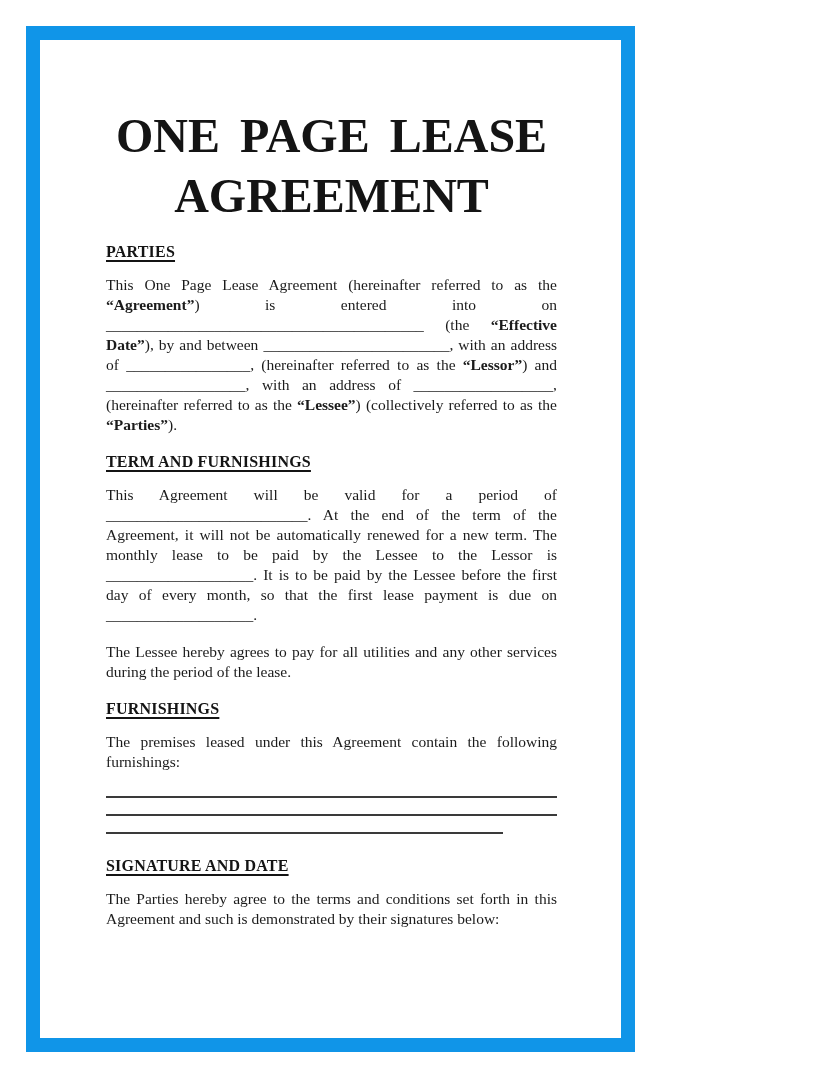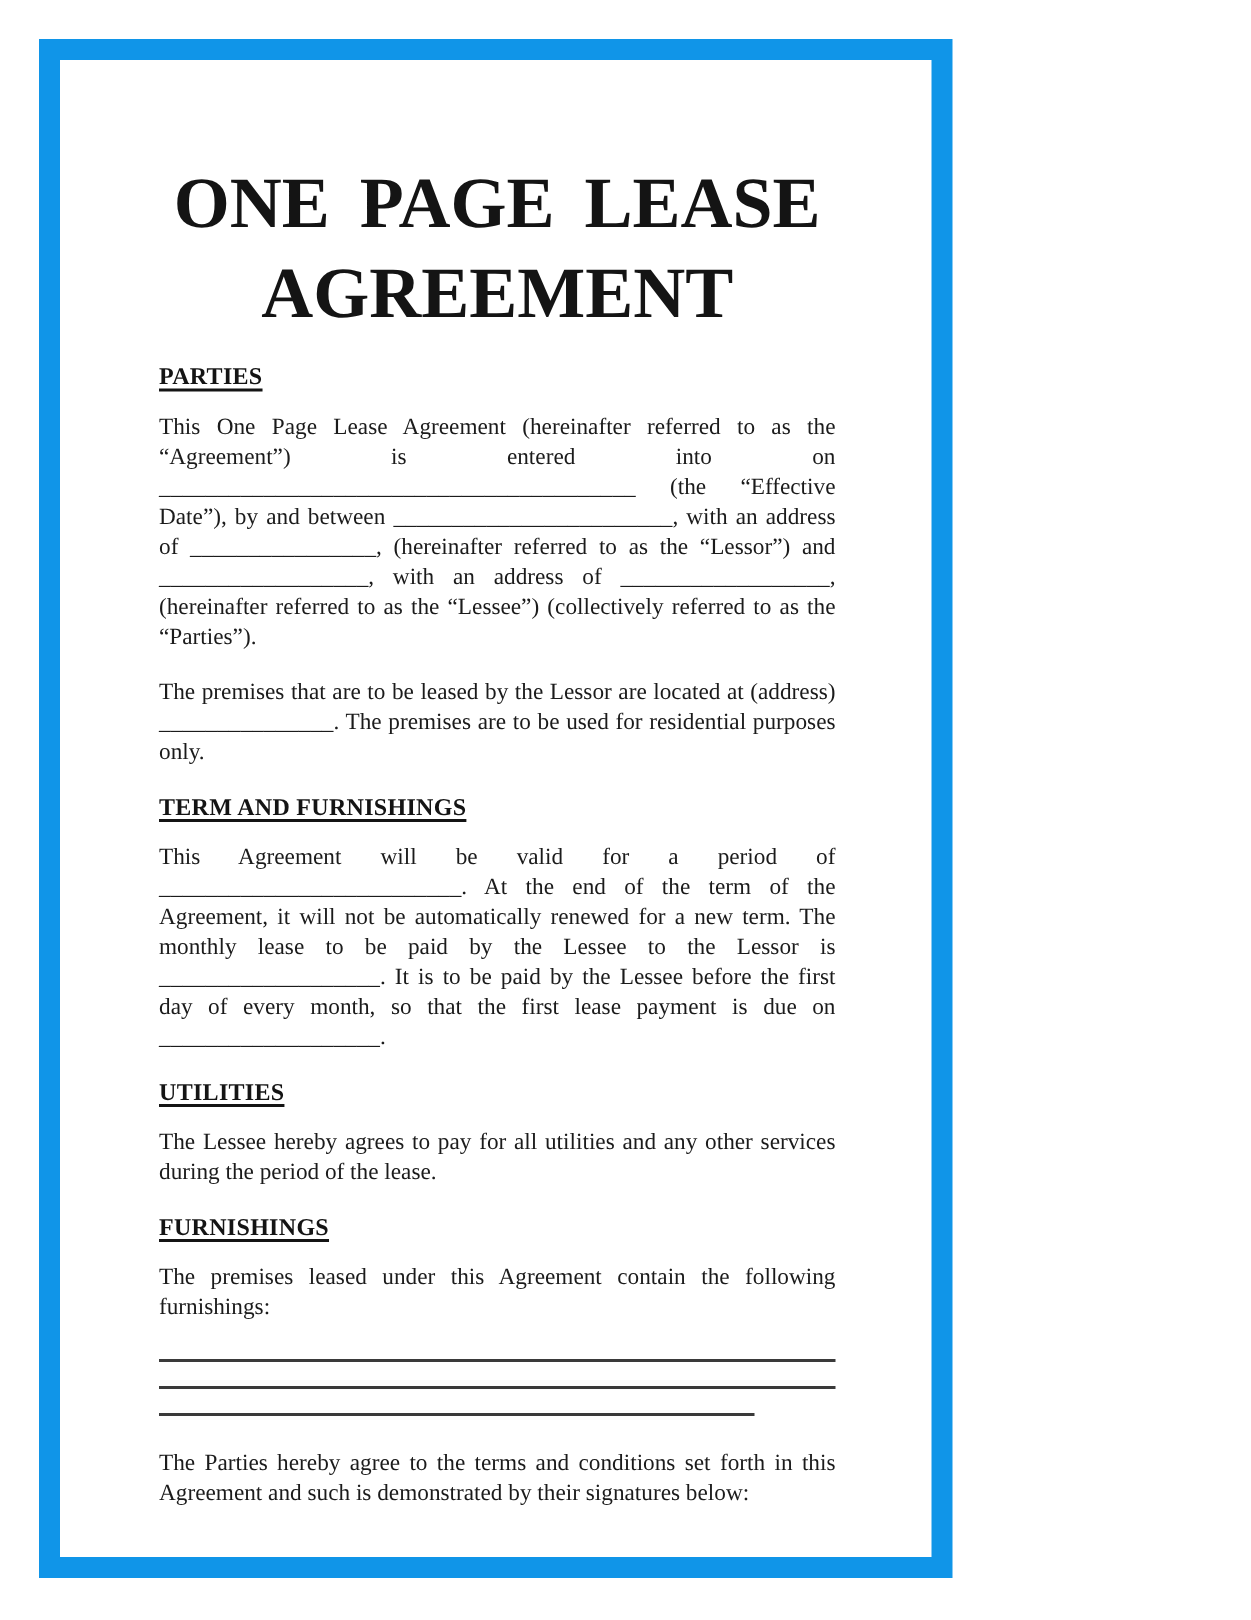--- a/index.html
+++ b/index.html
@@ -41,21 +41,21 @@
     text-decoration: underline;
     text-decoration-thickness: 1.5px;
     text-underline-offset: 3px;
     letter-spacing: 0.2px;
     color: #141414;
   }
   p.sec-para {
     margin: 0 0 17px 0;
     text-align: justify;
   }
-  p.sec-para .b { font-weight: normal; }
+  p.sec-para .b { font-weight: bold; }
   p.force-justify {
     text-align: justify;
     text-align-last: justify;
     margin-bottom: 8px;
   }
   .rules { margin: 0 0 22px 0; }
   .blank-rule {
     height: 18px;
     border-bottom: 2px solid #3a3a3a;
   }
@@ -68,42 +68,41 @@
     <div class="doc">
 
       <h1 class="doc-title">ONE PAGE LEASE AGREEMENT</h1>
 
       <section>
         <h2 class="sec-heading">PARTIES</h2>
         <p class="sec-para"><span>This One Page Lease Agreement (hereinafter referred to as the </span><span class="b">“Agreement”</span><span>) is entered into on _________________________________________ (the </span><span class="b">“Effective Date”</span><span>), by and between ________________________, with an address of ________________, (hereinafter referred to as the </span><span class="b">“Lessor”</span><span>) and __________________, with an address of __________________, (hereinafter referred to as the </span><span class="b">“Lessee”</span><span>) (collectively referred to as the </span><span class="b">“Parties”</span><span>).</span></p>
       </section>
 
       <section>
-        <p class="sec-para"><span>The premises that are to be leased by the Lessor are located at (address) _______________. The premises are to be used for residential purposes only.</span></p>
       </section>
 
       <section>
         <h2 class="sec-heading">TERM AND FURNISHINGS</h2>
         <p class="sec-para"><span>This Agreement will be valid for a period of __________________________. At the end of the term of the Agreement, it will not be automatically renewed for a new term. The monthly lease to be paid by the Lessee to the Lessor is ___________________. It is to be paid by the Lessee before the first day of every month, so that the first lease payment is due on ___________________.</span></p>
       </section>
 
       <section>
-        <h2 class="sec-heading">UTILITIES</h2>
         <p class="sec-para"><span>The Lessee hereby agrees to pay for all utilities and any other services during the period of the lease.</span></p>
       </section>
 
       <section>
         <h2 class="sec-heading">FURNISHINGS</h2>
         <p class="sec-para force-justify"><span>The premises leased under this Agreement contain the following furnishings:</span></p>
         <div class="rules">
           <div class="blank-rule" style="width: 100%;"></div>
           <div class="blank-rule" style="width: 100%;"></div>
           <div class="blank-rule" style="width: 88%;"></div>
         </div>
       </section>
 
       <section>
+        <h2 class="sec-heading">SIGNATURE AND DATE</h2>
         <p class="sec-para"><span>The Parties hereby agree to the terms and conditions set forth in this Agreement and such is demonstrated by their signatures below:</span></p>
       </section>
 
     </div>
   </div>
 </div>
 
 </body></html>

